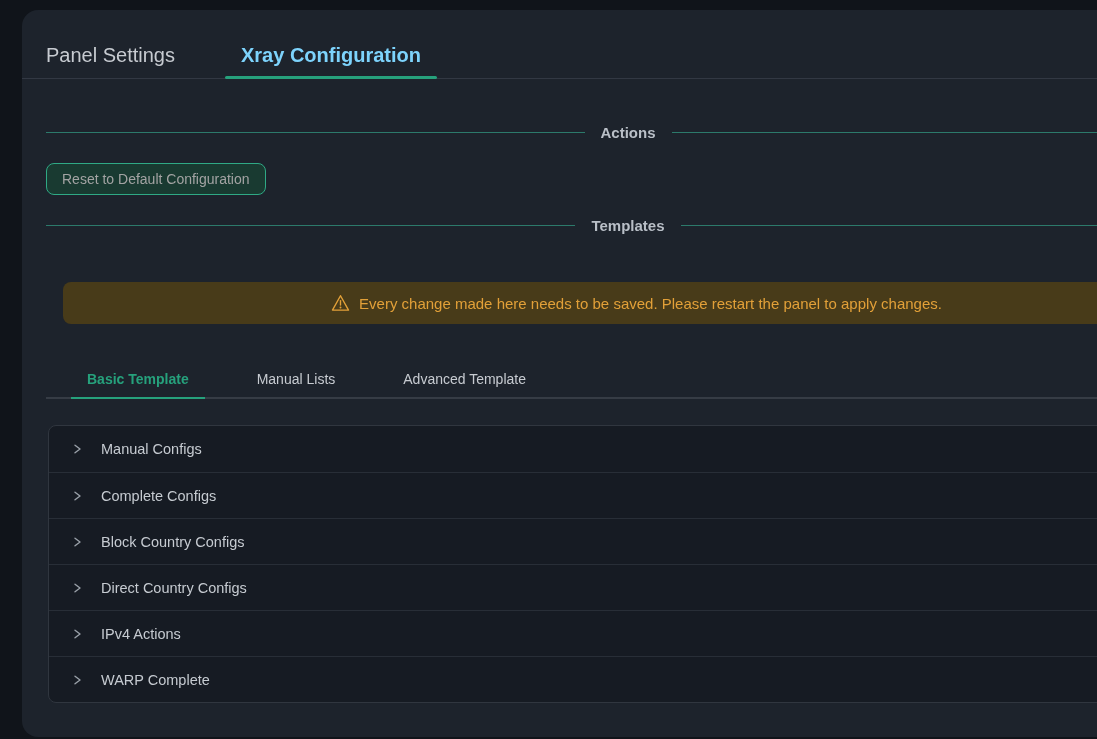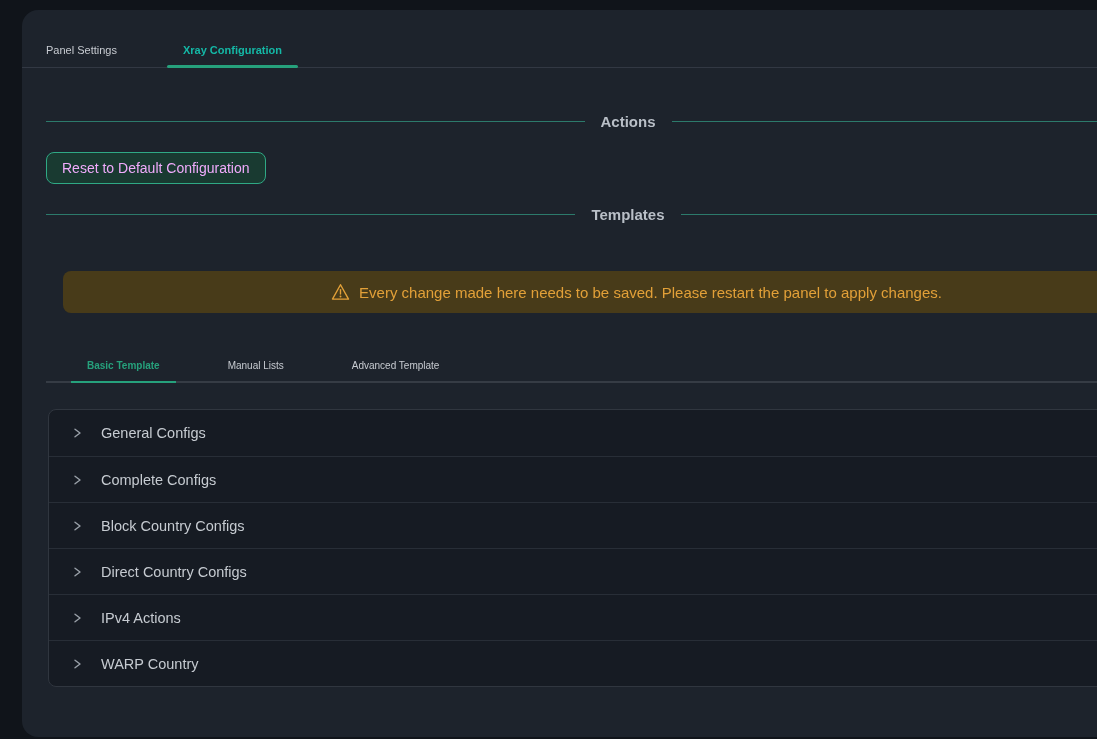--- a/index.html
+++ b/index.html
@@ -19,28 +19,28 @@
   }
   
   .top-tabs {
     display:flex;
     gap:34px;
     padding:0 24px;
     border-bottom:1px solid #323843;
   }
   .top-tab {
     padding:34px 16px 11px 16px;
-    font-size:11px;
+    font-size:20px;
     color:#c7cbd1;
     position:relative;
     cursor:pointer;
     white-space:nowrap;
   }
   .top-tab:first-child { padding-left:0; }
-  .top-tab.active { color:#14b8a6; font-weight:600; }
+  .top-tab.active { color:#7dd3fc; font-weight:600; }
   .top-tab.active::after {
     content:"";
     position:absolute;
     left:0; right:0; bottom:-1px;
     height:3px;
     background:#26a17c;
     border-radius:2px;
   }
   
   .content { padding:0 24px; }
@@ -61,21 +61,21 @@
   .divider.actions { margin-top:45px; }
   .divider.templates { margin-top:22px; }
 
   .reset-btn {
     margin-top:22px;
     height:32px;
     padding:0 15px;
     background:#193a31;
     border:1px solid #2fa985;
     border-radius:8px;
-    color:#f0abfc;
+    color:#a3a3a3;
     font-size:14px;
     font-family:"Liberation Sans", sans-serif;
     cursor:pointer;
     display:inline-flex;
     align-items:center;
   }
 
   .warning-banner {
     margin:48px 0 0 17px;
     height:42px;
@@ -93,21 +93,21 @@
   
   .inner-tabs {
     margin-top:37px;
     display:flex;
     gap:36px;
     padding-left:25px;
     border-bottom:2px solid #363c45;
   }
   .inner-tab {
     padding:10px 16px;
-    font-size:10px;
+    font-size:14px;
     color:#c7cbd1;
     position:relative;
     cursor:pointer;
     white-space:nowrap;
   }
   .inner-tab.active { color:#26a17c; font-weight:600; }
   .inner-tab.active::after {
     content:"";
     position:absolute;
     left:0; right:0; bottom:-2px;
@@ -180,21 +180,21 @@
 
     
     <div class="accordion">
 
       <div class="acc-row">
         <span class="chevron">
           <svg width="12" height="12" viewBox="0 0 12 12" fill="none">
             <polyline points="4,2.2 9,6 4,9.8" stroke="#9aa1a9" stroke-width="1.4" stroke-linecap="round" stroke-linejoin="round"></polyline>
           </svg>
         </span>
-        <span class="acc-label">General Configs</span>
+        <span class="acc-label">Manual Configs</span>
       </div>
 
       <div class="acc-row">
         <span class="chevron">
           <svg width="12" height="12" viewBox="0 0 12 12" fill="none">
             <polyline points="4,2.2 9,6 4,9.8" stroke="#9aa1a9" stroke-width="1.4" stroke-linecap="round" stroke-linejoin="round"></polyline>
           </svg>
         </span>
         <span class="acc-label">Complete Configs</span>
       </div>
@@ -225,18 +225,18 @@
         </span>
         <span class="acc-label">IPv4 Actions</span>
       </div>
 
       <div class="acc-row">
         <span class="chevron">
           <svg width="12" height="12" viewBox="0 0 12 12" fill="none">
             <polyline points="4,2.2 9,6 4,9.8" stroke="#9aa1a9" stroke-width="1.4" stroke-linecap="round" stroke-linejoin="round"></polyline>
           </svg>
         </span>
-        <span class="acc-label">WARP Country</span>
+        <span class="acc-label">WARP Complete</span>
       </div>
 
     </div>
   </div>
 </div>
 
 </body></html>

